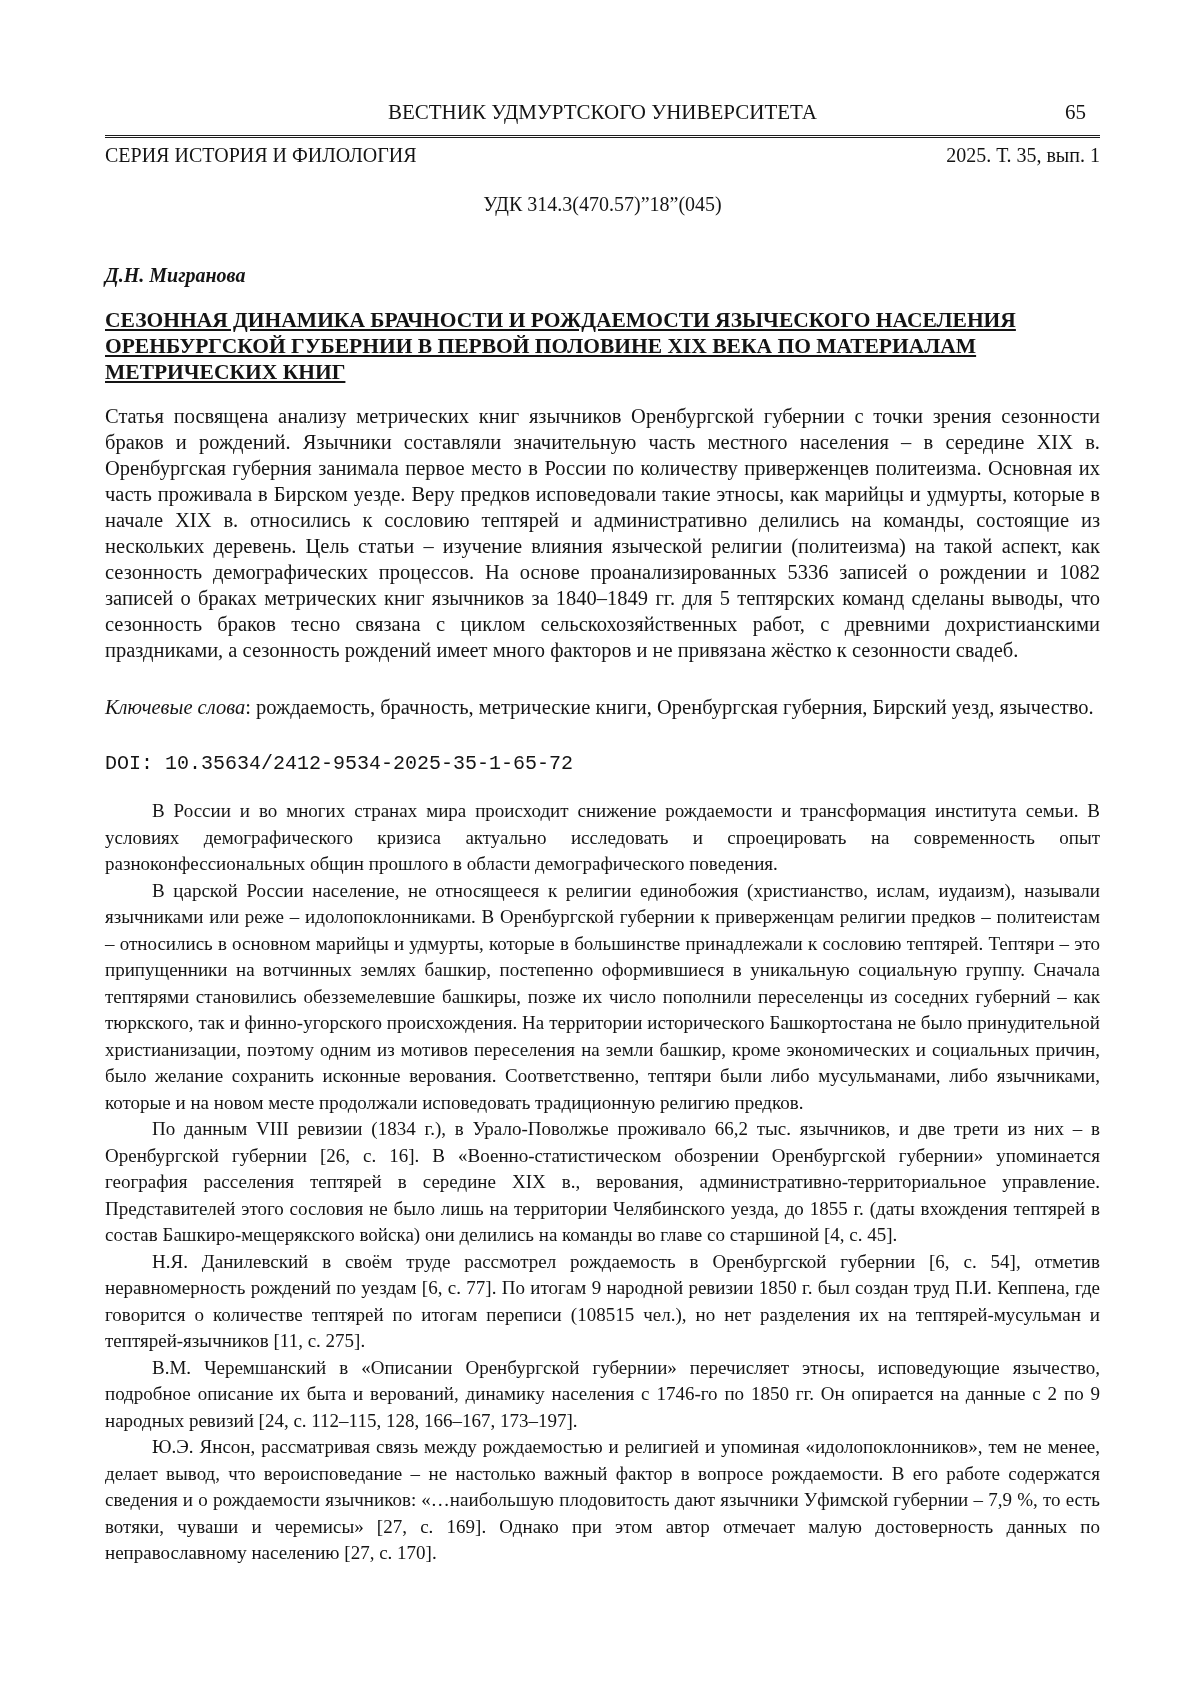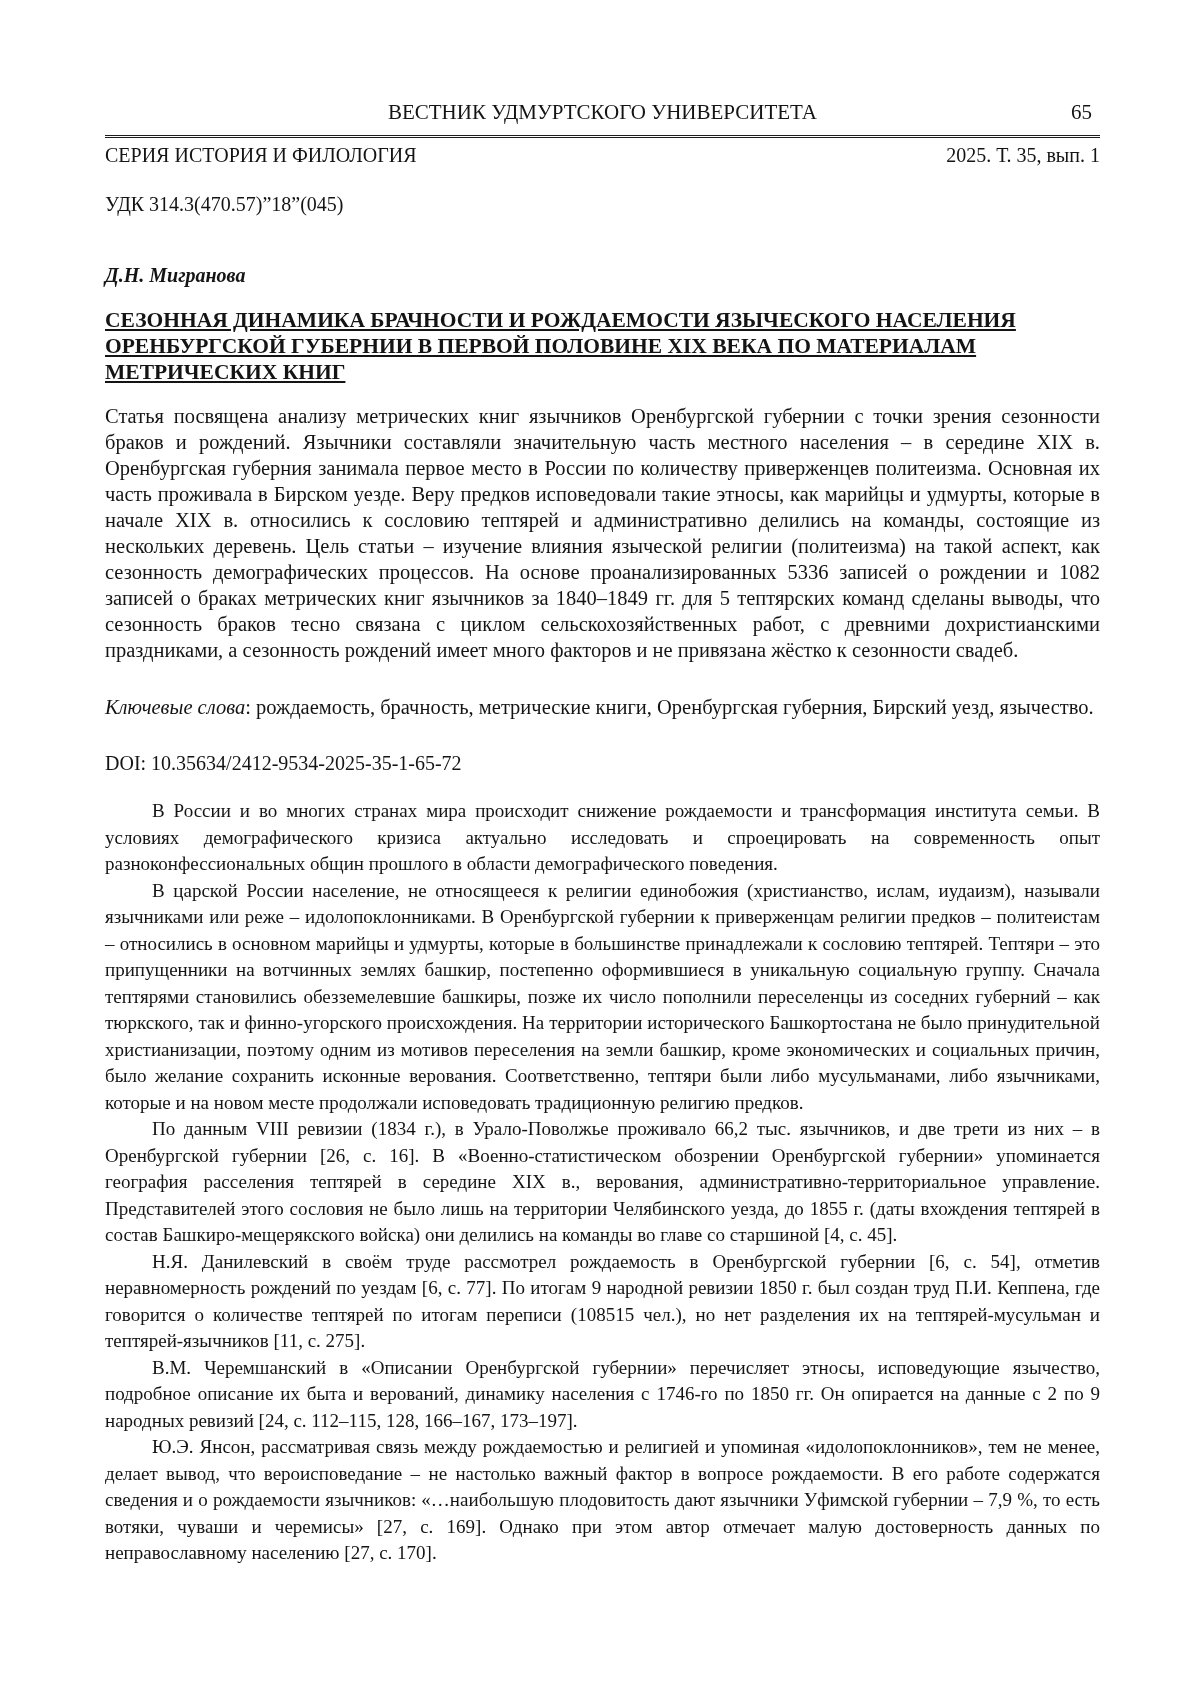--- a/index.html
+++ b/index.html
@@ -21,52 +21,52 @@
   .running-head {
     position: relative;
     text-align: center;
     font-size: 21px;
     line-height: 24px;
     padding-bottom: 11px;
     border-bottom: 3px double #1d1d1d;
   }
   .running-head .page-num {
     position: absolute;
-    right: 8px;
+    right: 14px;
     top: 0;
     margin-left: 8px;
   }
   .series-row {
     display: flex;
     justify-content: space-between;
     font-size: 20px;
     line-height: 24px;
     margin-top: 5px;
   }
 
   
-  .udc    { margin-top: 26px; font-size: 20px; }
+  .udc    { margin-top: 26px; font-size: 20px; text-align: center; }
   .author { margin-top: 48px; font-size: 20px; font-weight: bold; font-style: italic; }
   .title  { margin-top: 20px; font-size: 21.5px; font-weight: bold; line-height: 26px; text-align: left; text-decoration: underline; }
 
   .abstract {
     margin-top: 18px;
     font-size: 20.5px;
     line-height: 26px;
     text-align: justify;
   }
 
   .keywords {
     margin-top: 31px;
     font-size: 20.5px;
     line-height: 26px;
   }
   .keywords .kw-label { font-style: italic; }
 
-  .doi { margin-top: 32px; font-size: 20px; }
+  .doi { margin-top: 32px; font-size: 20px; font-family: Liberation Mono, monospace; }
 
   
   .body-text {
     margin-top: 23px;
     font-size: 19px;
     line-height: 26.5px;
     text-align: justify;
   }
   .body-text p {
     margin: 0;

